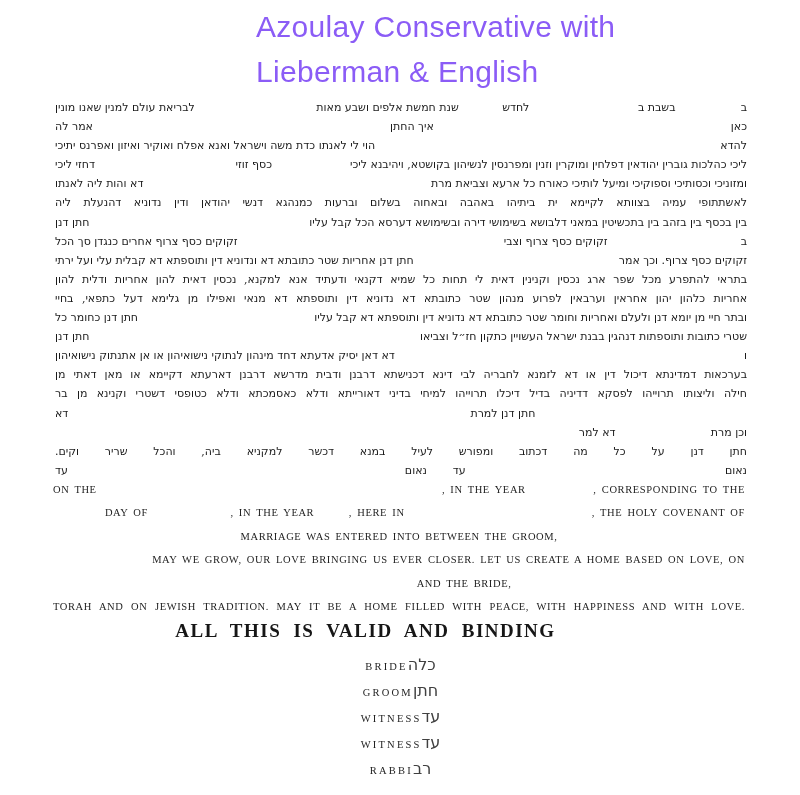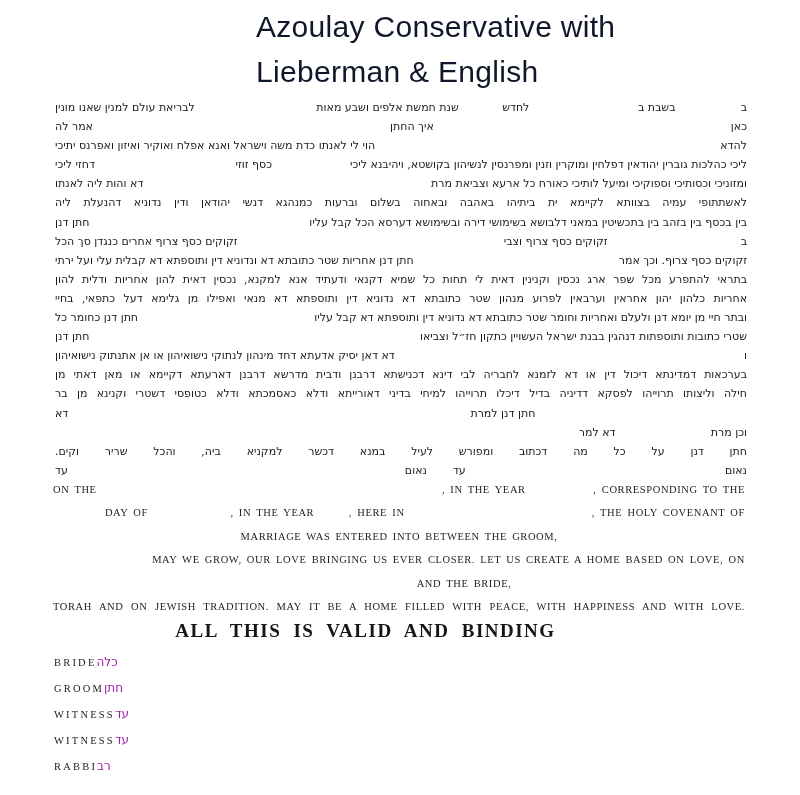--- a/index.html
+++ b/index.html
@@ -4,21 +4,21 @@
 <style>
   html,body{margin:0;padding:0;background:#ffffff;}
   .page{
     position:relative;width:800px;height:795px;background:#ffffff;
     overflow:hidden;color:#1b1b1b;
   }
   .title{
     position:absolute;left:256px;top:4px;
     font-family:"Liberation Sans",sans-serif;
     font-size:30px;line-height:45px;font-weight:400;
-    color:#0f172a;letter-spacing:0.3px;
+    color:#8b5cf6;letter-spacing:0.3px;
   }
   
   .hebrew{
     position:absolute;left:55px;right:53px;top:98px;
     direction:rtl;
     font-family:"DejaVu Serif","DejaVu Sans",serif;
     font-size:11px;line-height:19.1px;color:#1b1b1b;
   }
   .hebrew .line{height:19.1px;}
   
@@ -32,28 +32,28 @@
   .flexline{display:flex;align-items:baseline;}
   .gap{flex-grow:1;min-width:6px;}
   .justify{text-align:justify;text-align-last:justify;}
   .leftline{text-align:center;}
   .heading{
     position:absolute;left:53px;top:620px;width:625px;text-align:center;
     font-family:"Liberation Serif",serif;font-weight:bold;
     font-size:19px;letter-spacing:1.5px;word-spacing:6px;color:#161616;
   }
   .signatures{position:absolute;left:54px;right:53px;top:655px;}
-  .sig-row{display:flex;justify-content:flex-start;align-items:baseline;height:26px;}
+  .sig-row{display:flex;justify-content:center;align-items:baseline;height:26px;}
   .sig-en{
     font-family:"Liberation Serif",serif;font-size:10.5px;
     letter-spacing:2.2px;color:#1e1e1e;
   }
   .sig-he{
-    font-family:"DejaVu Serif","DejaVu Sans",serif;font-size:12px;
-    direction:rtl;color:#a21caf;
+    font-family:"DejaVu Serif","DejaVu Sans",serif;font-size:16px;
+    direction:rtl;color:#404040;
   }
 </style>
 </head>
 <body>
 
 <div class="page">
   <div class="title">
     <div>Azoulay Conservative with</div>
     <div>Lieberman &amp; English</div>
   </div>

